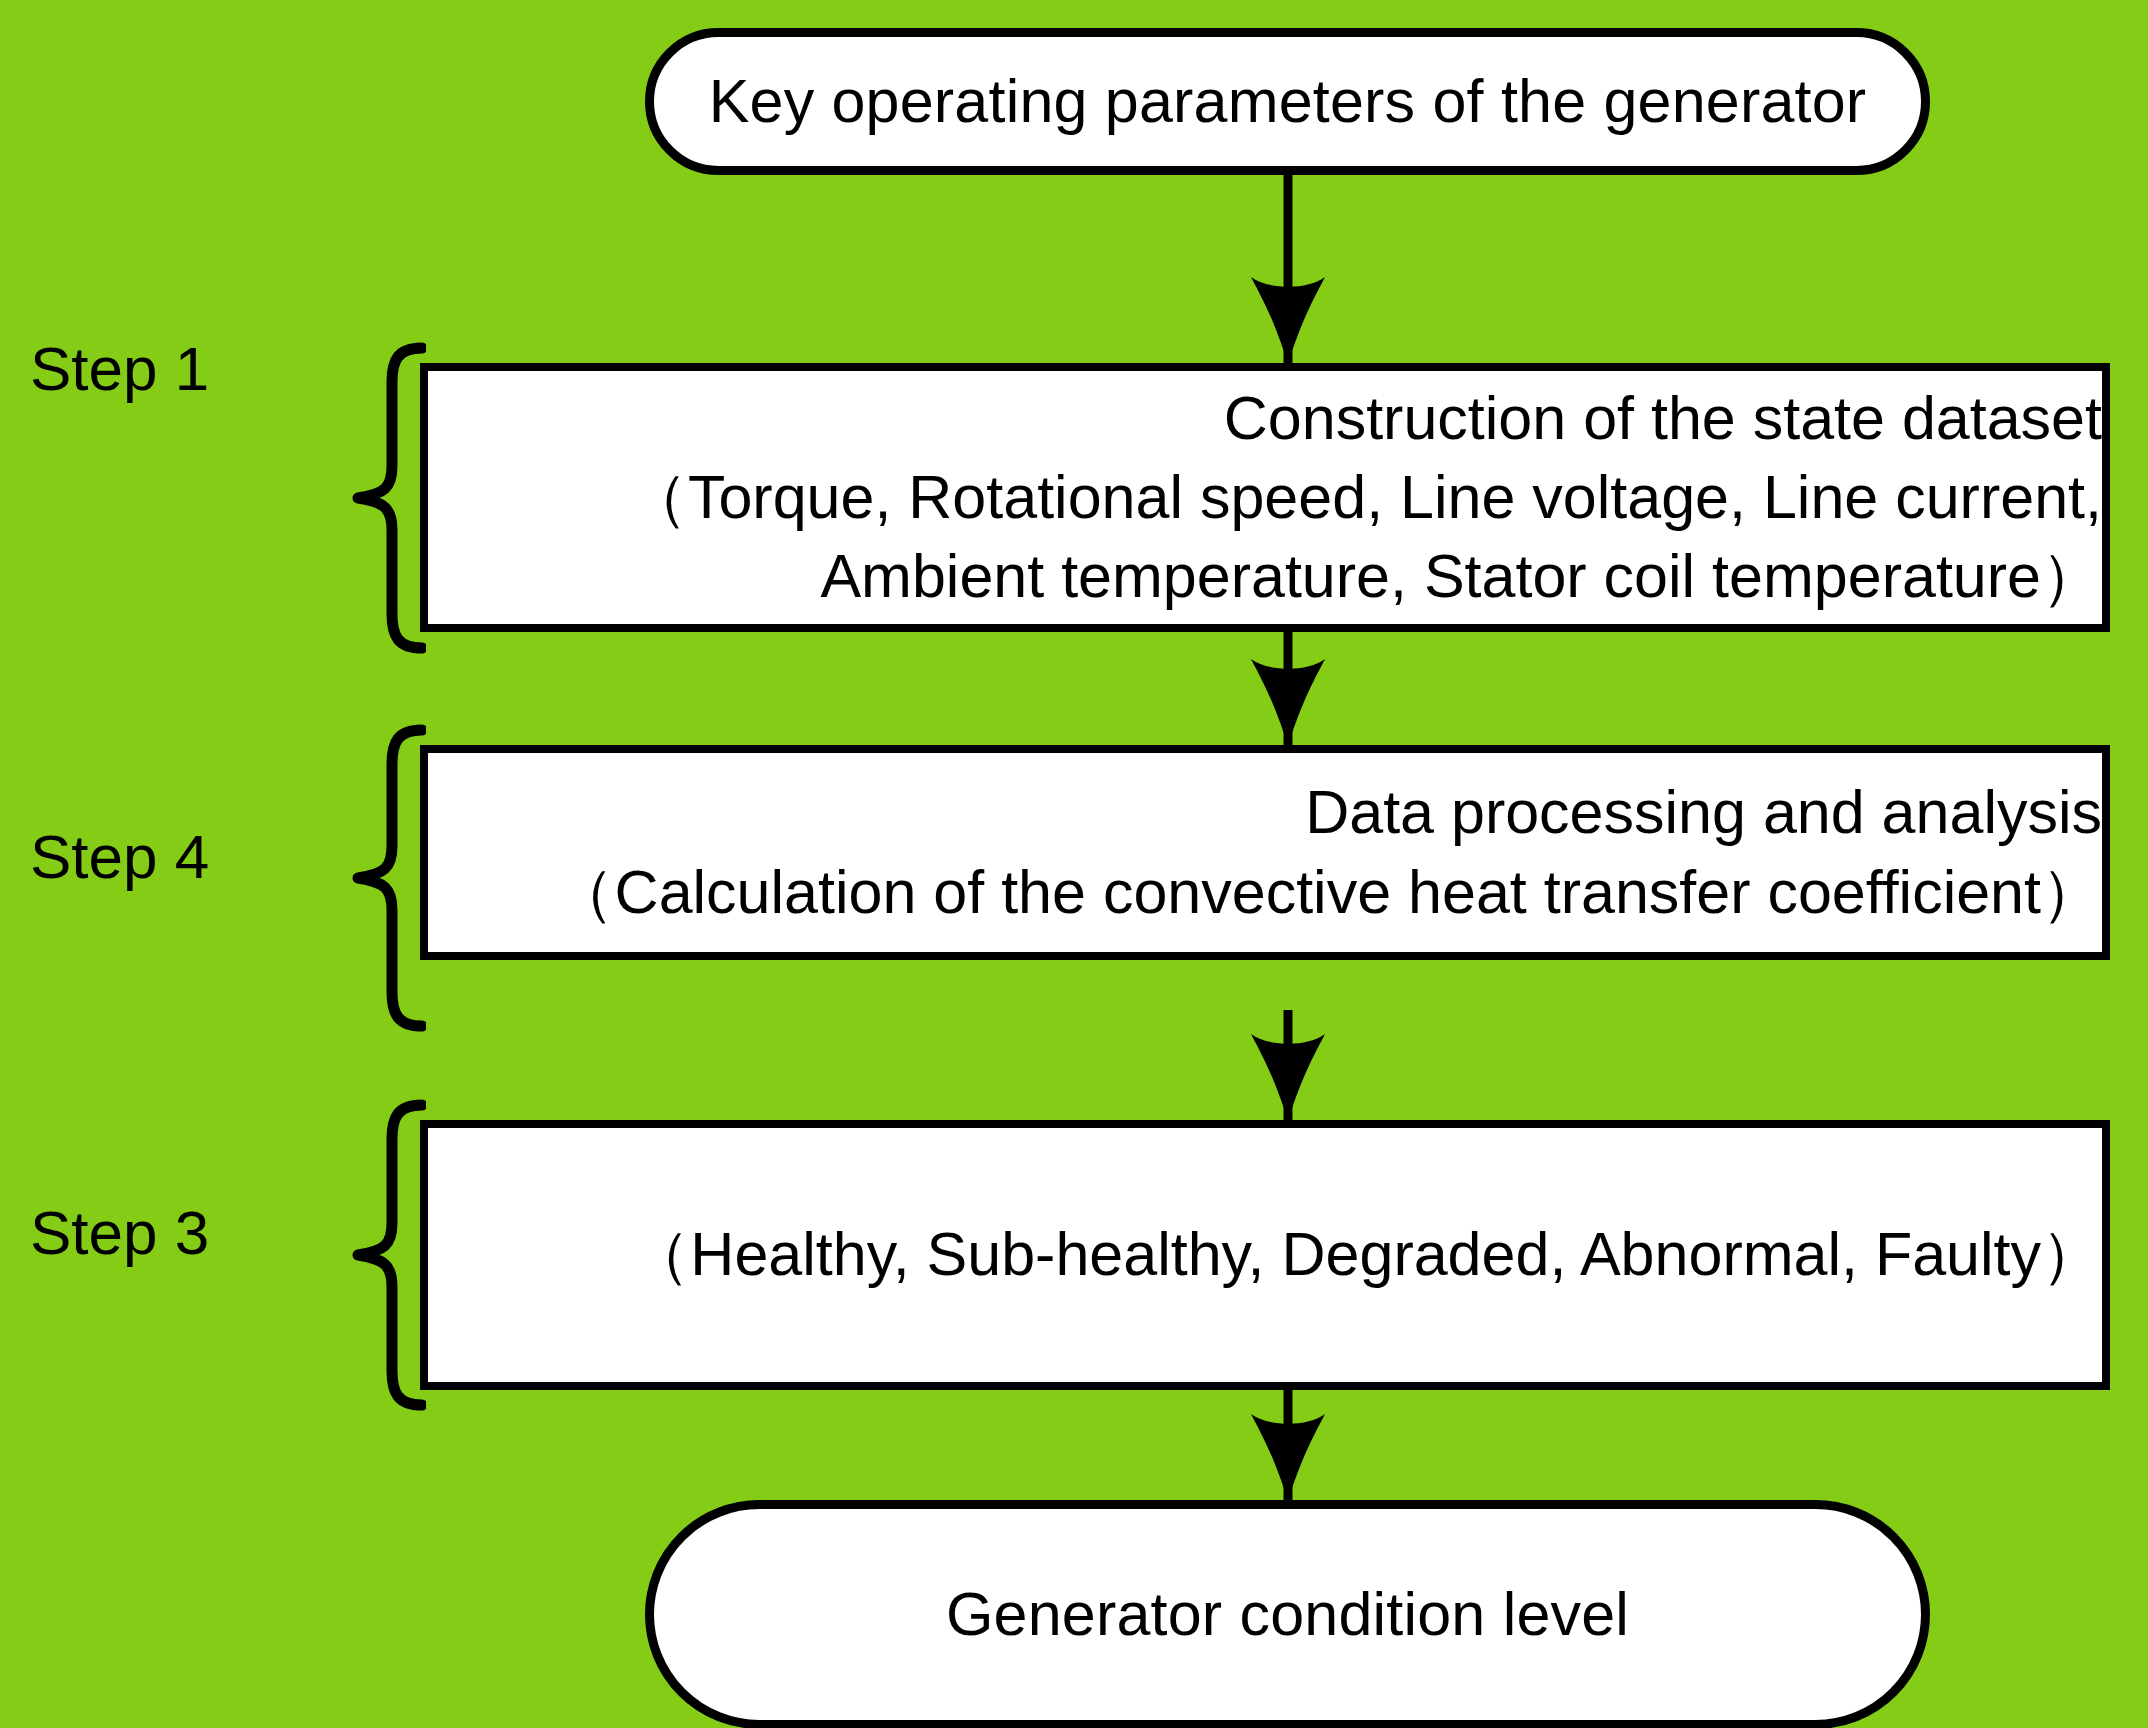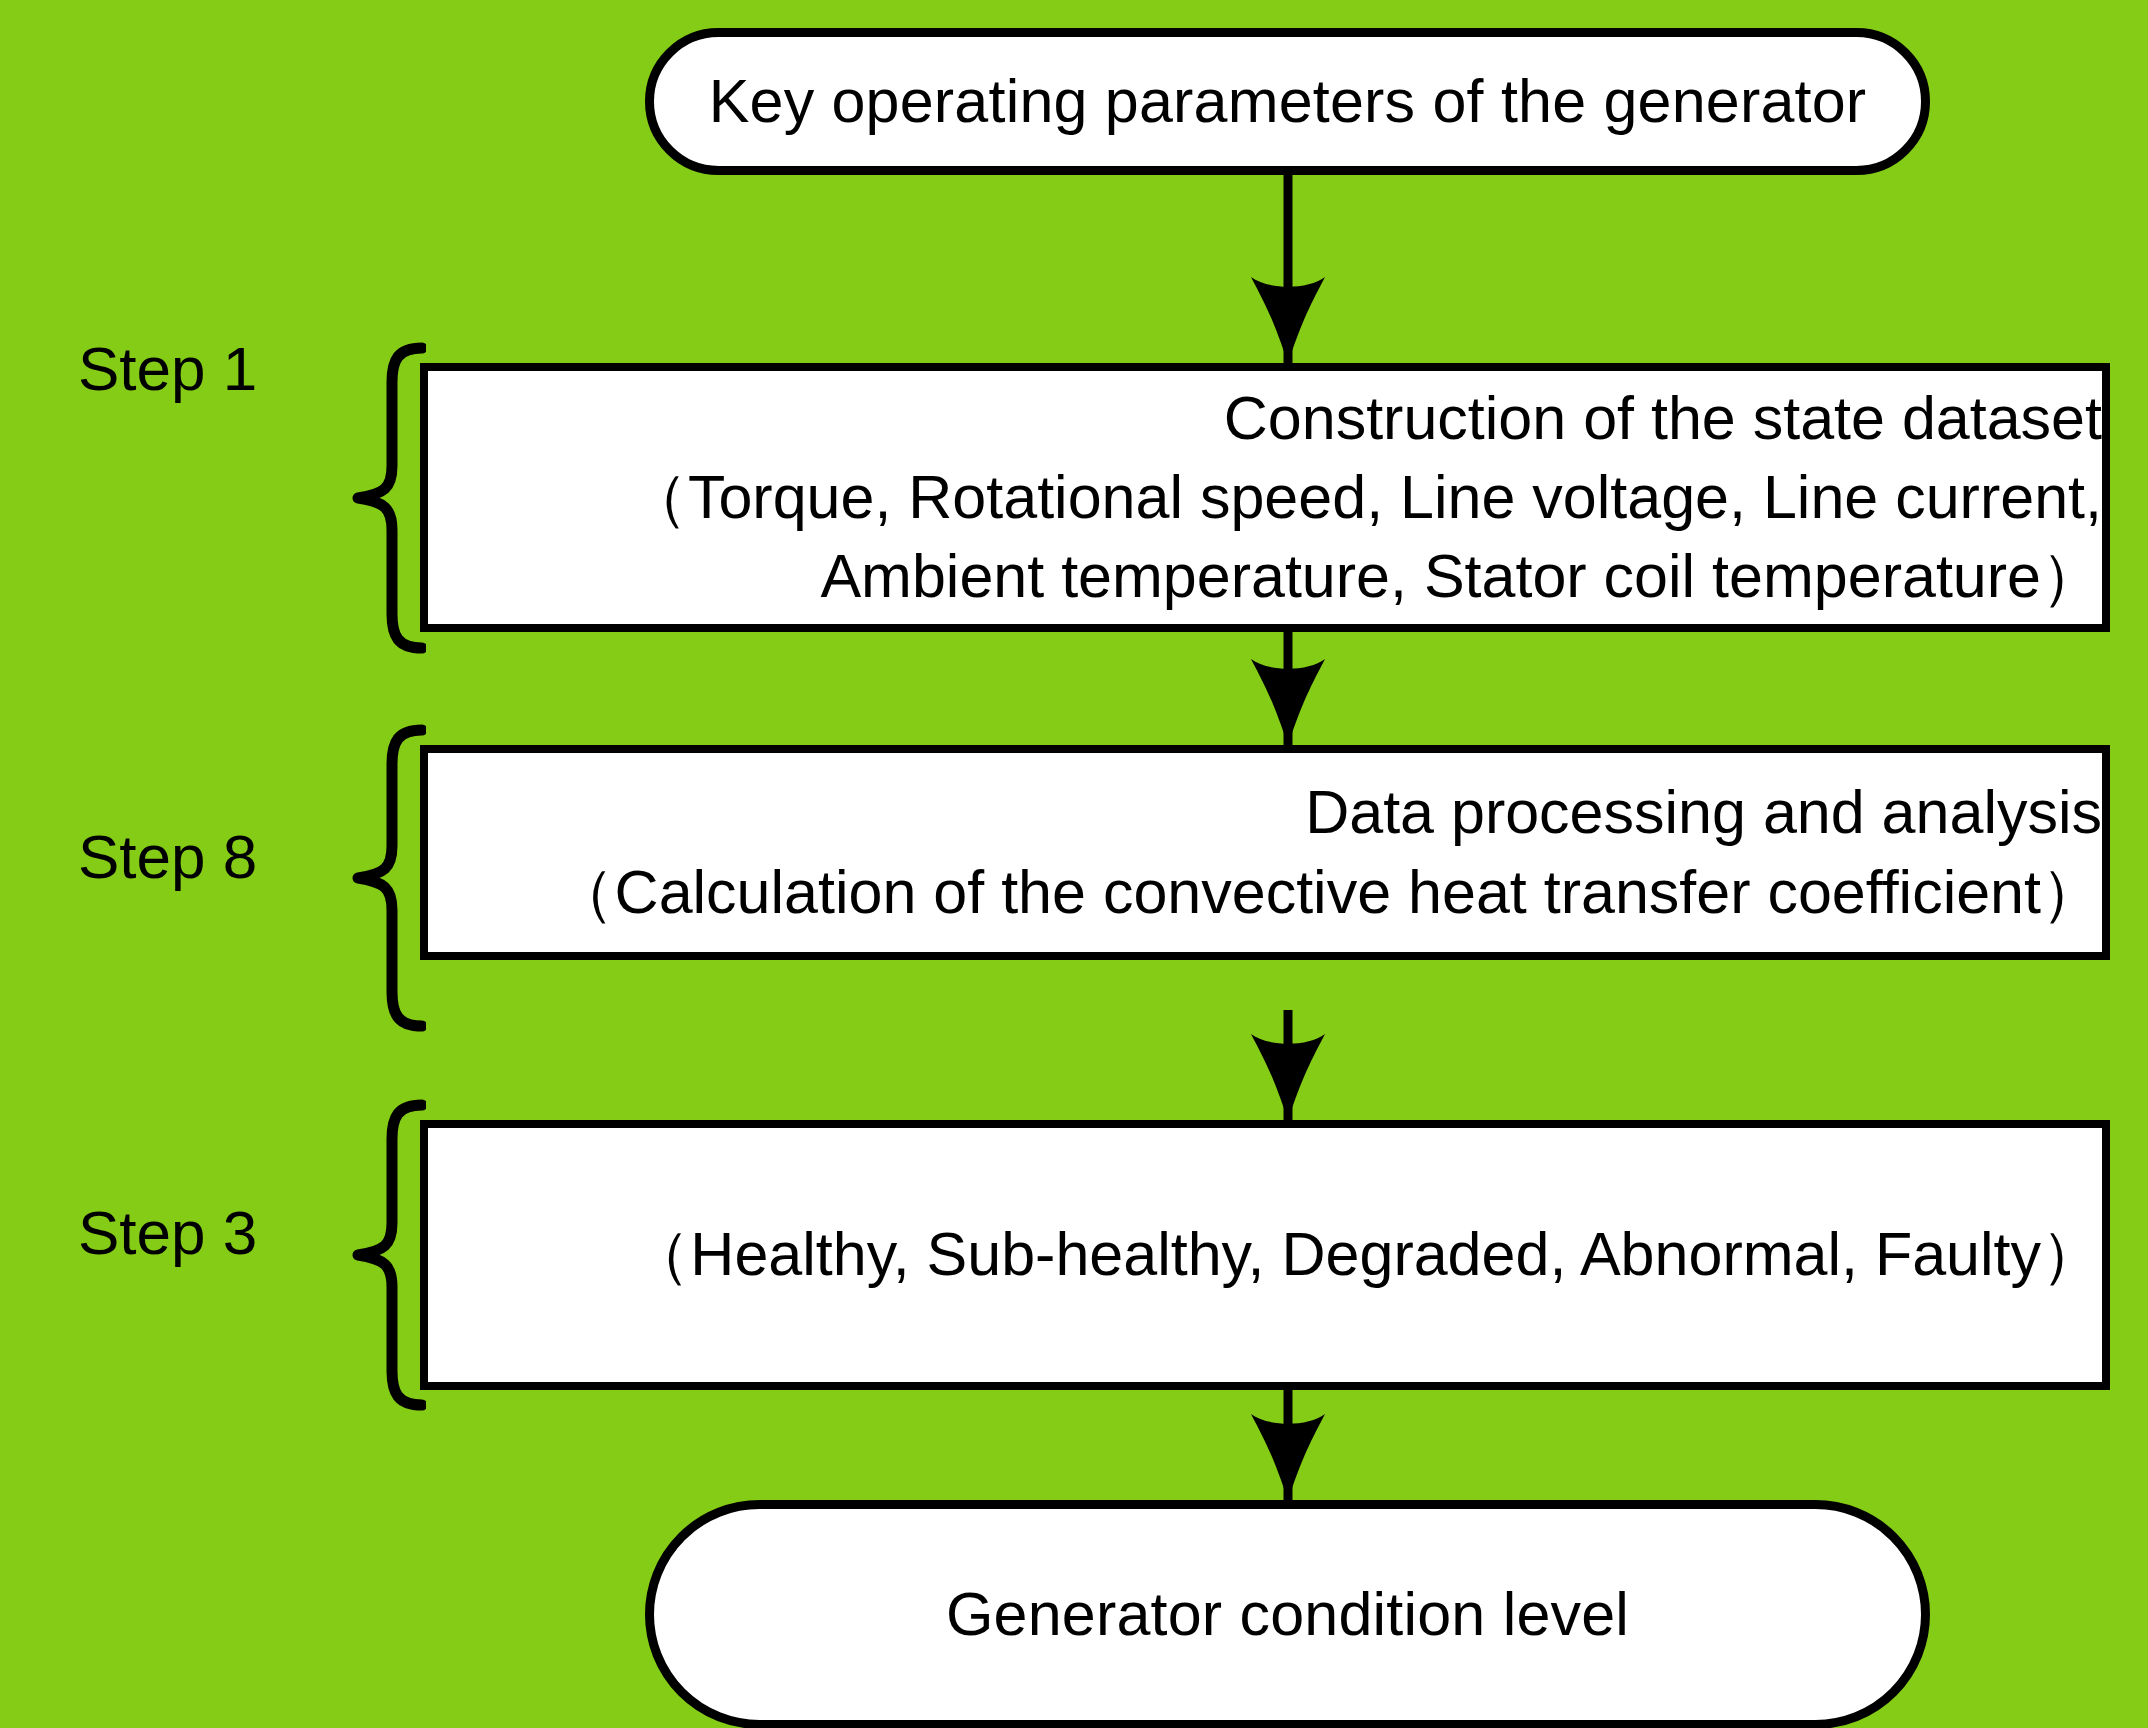--- a/index.html
+++ b/index.html
@@ -61,21 +61,20 @@
     top: 0;
   }
 
   
   .step-label {
     position: absolute;
     font-size: 62px;
     line-height: 1;
     white-space: nowrap;
     text-align: left;
-    margin-left: 48px;
   }
   .brace {
     position: absolute;
     font-family: "Liberation Serif", "DejaVu Serif", serif;
     color: #000000;
     line-height: 1;
     display: flex;
     align-items: center;
     justify-content: center;
     overflow: visible;
@@ -133,21 +132,21 @@
                C 44 294, 50 306, 74 306" fill="none" stroke="#000000" stroke-width="11" stroke-linecap="round" stroke-linejoin="round"></path>
     </svg>
   </div>
 
   <div class="rectbox" style="left:420px; top:363px; width:1690px; height:269px;">
     <div class="line">Construction of the state dataset</div>
     <div class="line">（Torque, Rotational speed, Line voltage, Line current,</div>
     <div class="line">Ambient temperature, Stator coil temperature）</div>
   </div>
 
-  <div class="step-label" style="left:30px; top:826px; width:340px;">Step 8</div>
+  <div class="step-label" style="left:30px; top:826px; width:340px;">Step 4</div>
 
   <div class="brace" style="left:348px; top:724px; width:78px; height:308px;">
     <svg width="78" height="308" viewBox="0 0 78 308" aria-hidden="true">
       <path d="M 74 6
                C 50 6, 44 18, 44 40
                L 44 122
                C 44 144, 36 150, 10 154
                C 36 158, 44 164, 44 186
                L 44 268
                C 44 290, 50 302, 74 302" fill="none" stroke="#000000" stroke-width="11" stroke-linecap="round" stroke-linejoin="round"></path>

